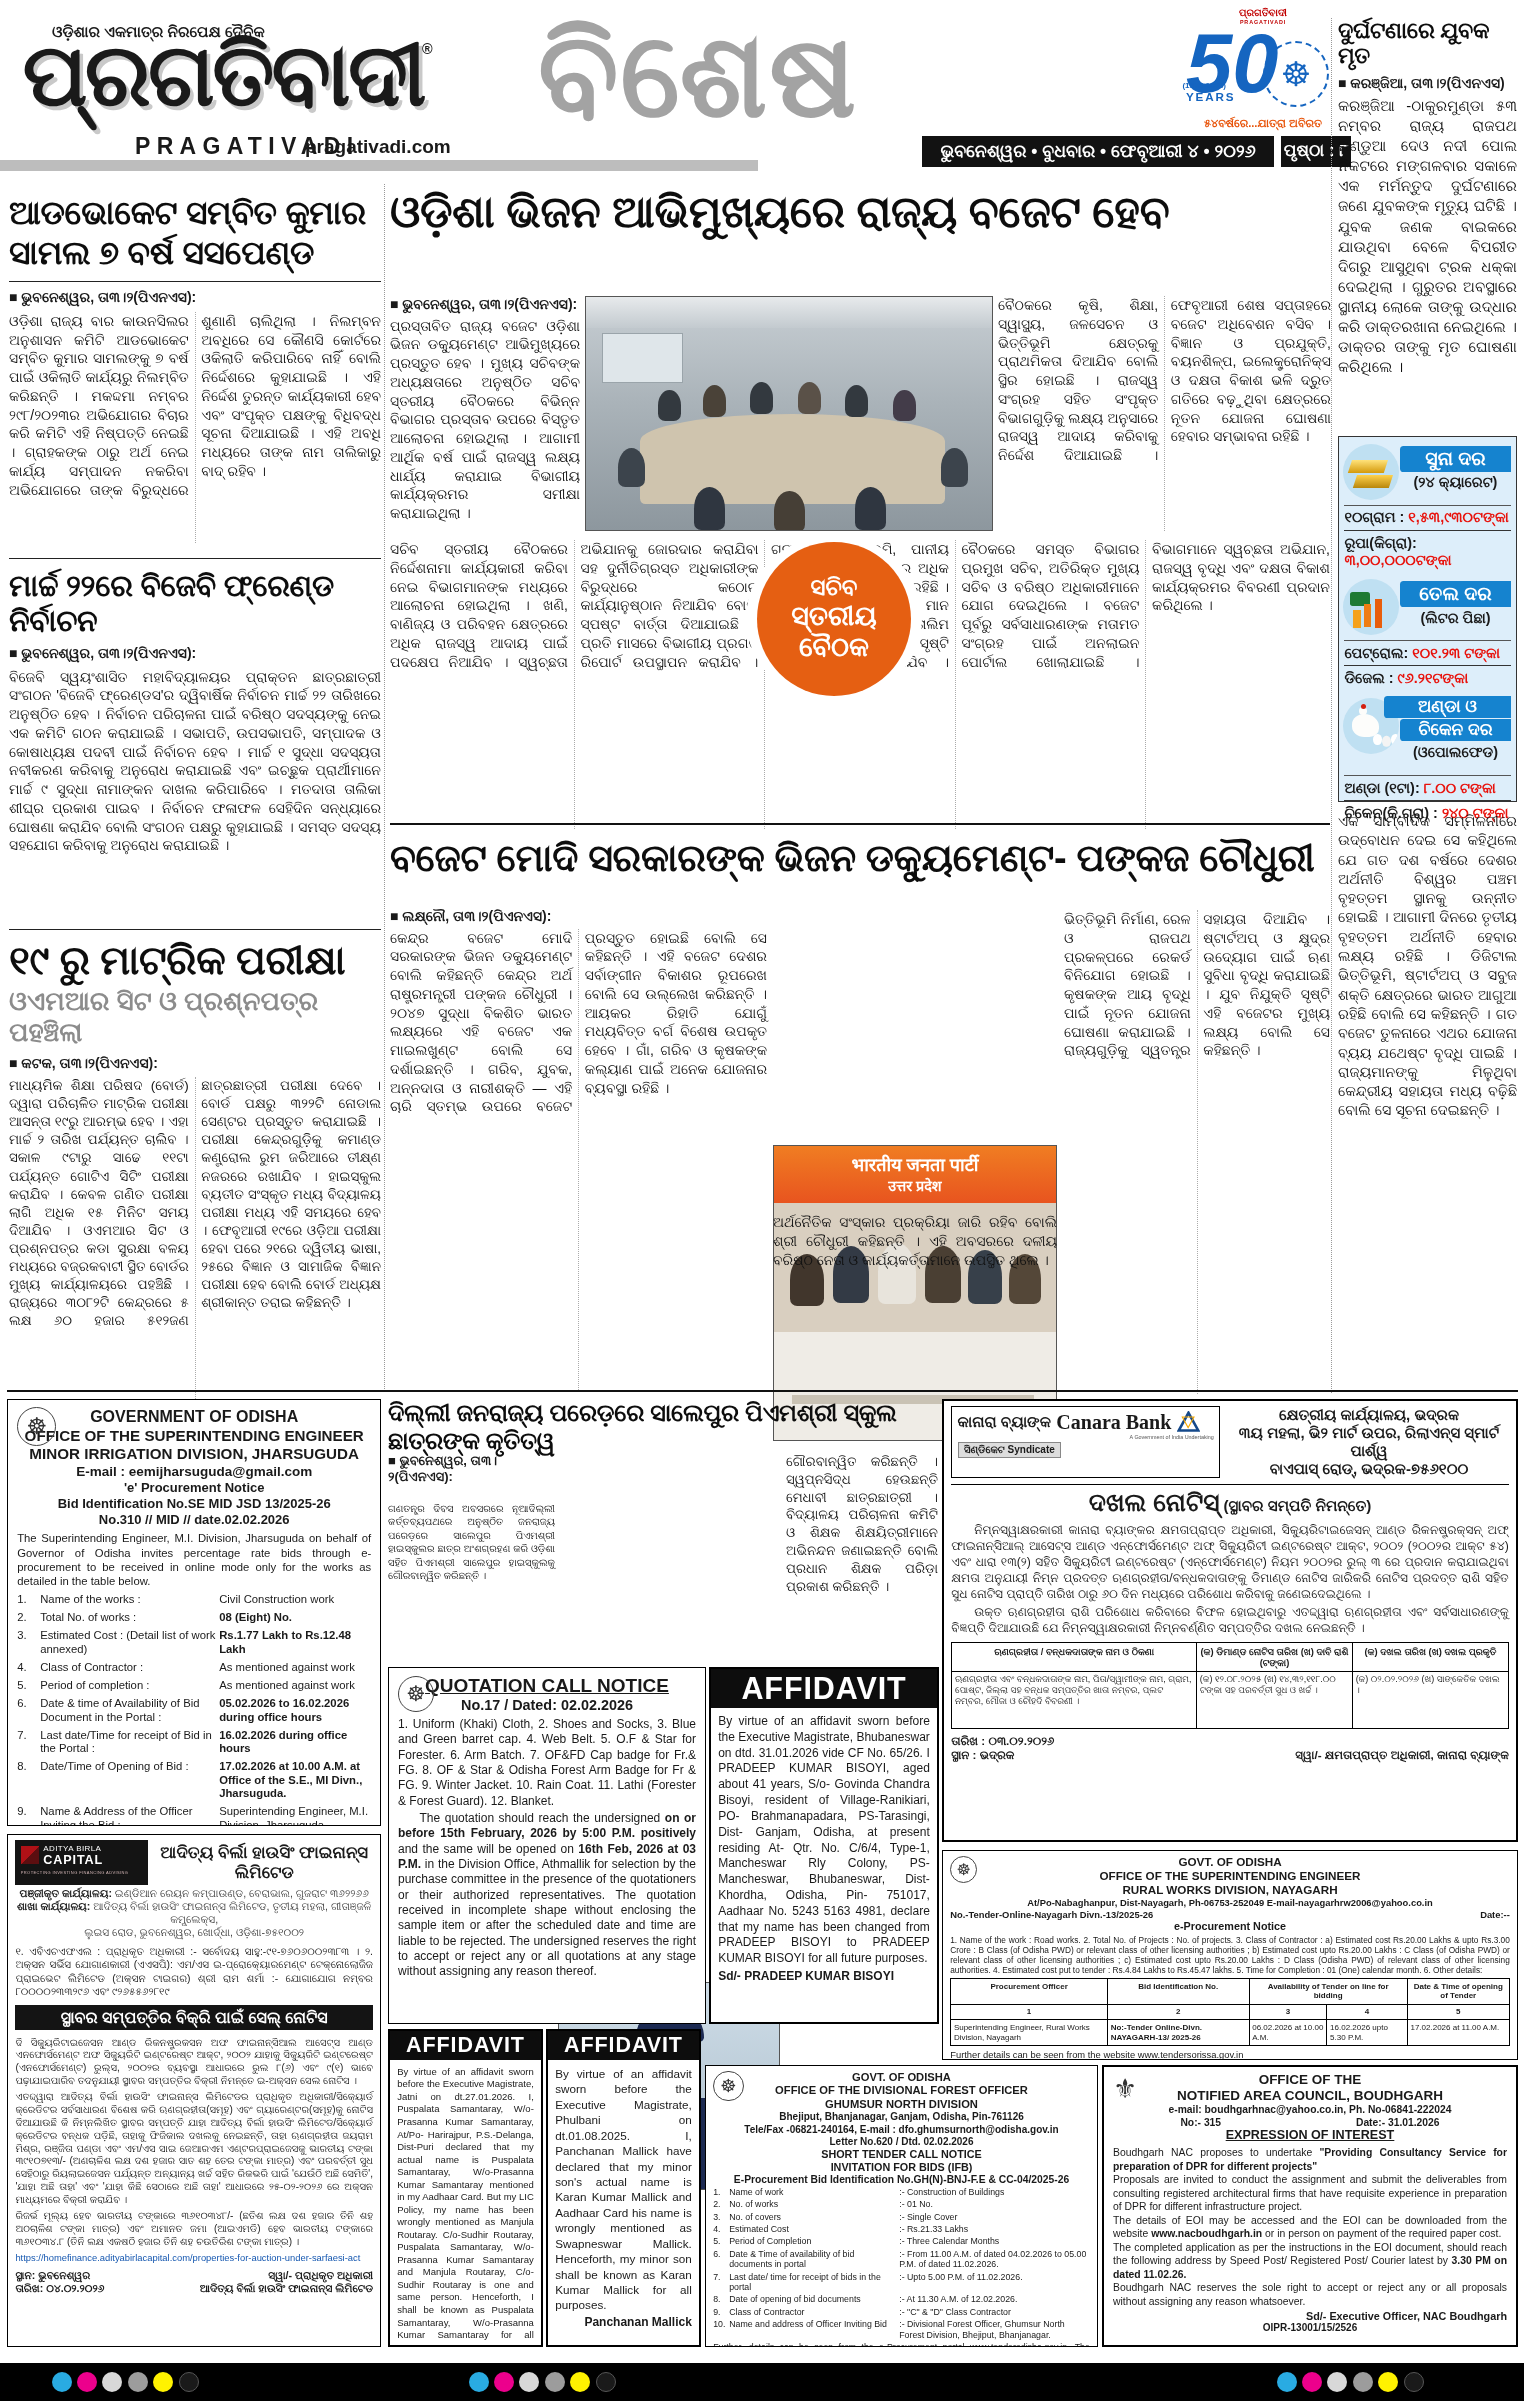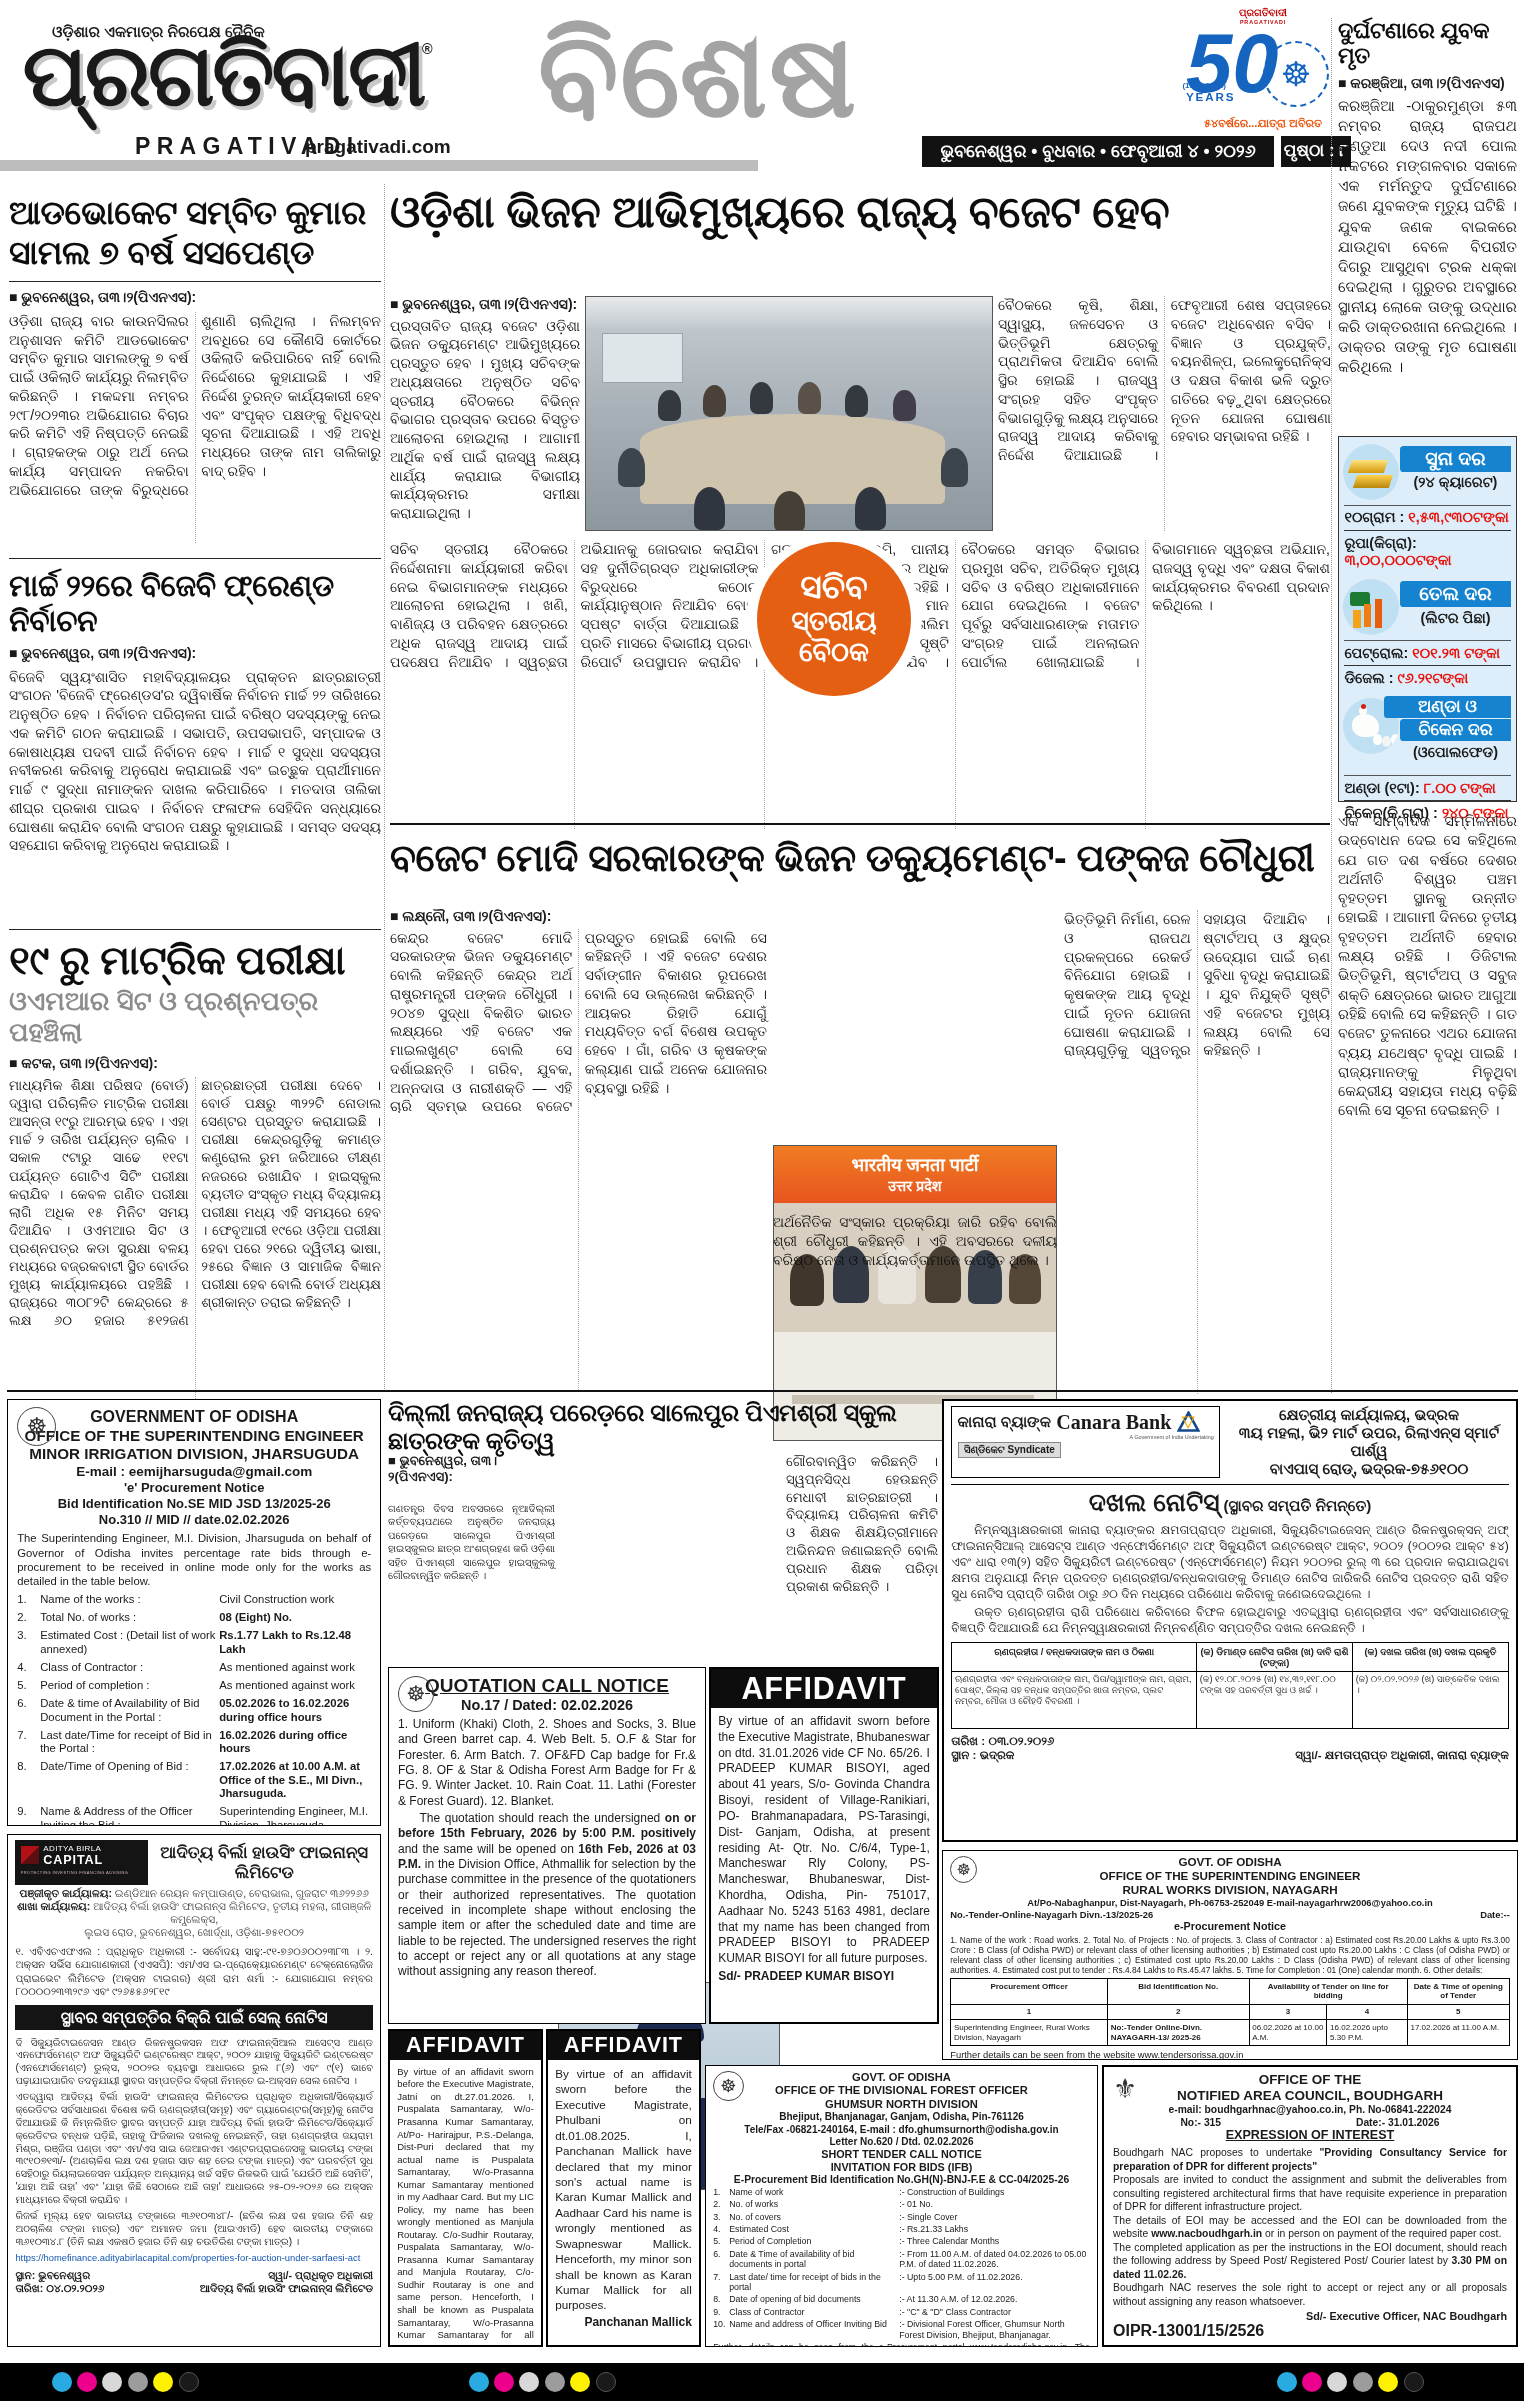--- a/index.html
+++ b/index.html
@@ -116,21 +116,21 @@
     <div class="sil" style="left:188px;top:194px;width:30.5px;height:41px;background:#463f36"></div>
     <div class="sil" style="left:269px;top:190px;width:30.5px;height:43px;background:#2f3640"></div>
   </div>
 
   <div class="a bodytext jus cols2" style="left:998px;top:296px;width:333px;height:235px">ବୈଠକରେ କୃଷି, ଶିକ୍ଷା, ସ୍ୱାସ୍ଥ୍ୟ, ଜଳସେଚନ ଓ ଭିତ୍ତିଭୂମି କ୍ଷେତ୍ରକୁ ପ୍ରାଥମିକତା ଦିଆଯିବ ବୋଲି ସ୍ଥିର ହୋଇଛି । ରାଜସ୍ୱ ସଂଗ୍ରହ ସହିତ ସଂପୃକ୍ତ ବିଭାଗଗୁଡ଼ିକୁ ଲକ୍ଷ୍ୟ ଅନୁସାରେ ରାଜସ୍ୱ ଆଦାୟ କରିବାକୁ ନିର୍ଦ୍ଦେଶ ଦିଆଯାଇଛି । ଫେବୃଆରୀ ଶେଷ ସପ୍ତାହରେ ବଜେଟ ଅଧିବେଶନ ବସିବ । ବିଜ୍ଞାନ ଓ ପ୍ରଯୁକ୍ତି, ବୟନଶିଳ୍ପ, ଇଲେକ୍ଟ୍ରୋନିକ୍ସ ଓ ଦକ୍ଷତା ବିକାଶ ଭଳି ଦ୍ରୁତ ଗତିରେ ବଢ଼ୁଥିବା କ୍ଷେତ୍ରରେ ନୂତନ ଯୋଜନା ଘୋଷଣା ହେବାର ସମ୍ଭାବନା ରହିଛି ।</div>
 
   <div class="a bodytext jus cols5" style="left:390px;top:540px;width:940px;height:289px">ସଚିବ ସ୍ତରୀୟ ବୈଠକରେ ନିର୍ଦ୍ଦେଶନାମା କାର୍ଯ୍ୟକାରୀ କରିବା ନେଇ ବିଭାଗମାନଙ୍କ ମଧ୍ୟରେ ଆଲୋଚନା ହୋଇଥିଲା । ଖଣି, ବାଣିଜ୍ୟ ଓ ପରିବହନ କ୍ଷେତ୍ରରେ ଅଧିକ ରାଜସ୍ୱ ଆଦାୟ ପାଇଁ ପଦକ୍ଷେପ ନିଆଯିବ । ସ୍ୱଚ୍ଛତା ଅଭିଯାନକୁ ଜୋରଦାର କରାଯିବା ସହ ଦୁର୍ନୀତିଗ୍ରସ୍ତ ଅଧିକାରୀଙ୍କ ବିରୁଦ୍ଧରେ କଠୋର କାର୍ଯ୍ୟାନୁଷ୍ଠାନ ନିଆଯିବ ବୋଲି ସ୍ପଷ୍ଟ ବାର୍ତ୍ତା ଦିଆଯାଇଛି । ପ୍ରତି ମାସରେ ବିଭାଗୀୟ ପ୍ରଗତି ରିପୋର୍ଟ ଉପସ୍ଥାପନ କରାଯିବ । ଗ୍ରାମାଞ୍ଚଳ ଭିତ୍ତିଭୂମି, ପାନୀୟ ଜଳ ଓ ସ୍ୱାସ୍ଥ୍ୟ ସେବାରେ ଅଧିକ ବିନିଯୋଗ ପାଇଁ ପ୍ରସ୍ତାବ ରହିଛି । ଶିକ୍ଷା କ୍ଷେତ୍ରରେ ଗୁଣାତ୍ମକ ମାନ ବୃଦ୍ଧି, ଯୁବ ଦକ୍ଷତା ବିକାଶ ତାଲିମ ଏବଂ ନିଯୁକ୍ତି ସୁଯୋଗ ସୃଷ୍ଟି ଉପରେ ଗୁରୁତ୍ୱ ଦିଆଯିବ । ବୈଠକରେ ସମସ୍ତ ବିଭାଗର ପ୍ରମୁଖ ସଚିବ, ଅତିରିକ୍ତ ମୁଖ୍ୟ ସଚିବ ଓ ବରିଷ୍ଠ ଅଧିକାରୀମାନେ ଯୋଗ ଦେଇଥିଲେ । ବଜେଟ ପୂର୍ବରୁ ସର୍ବସାଧାରଣଙ୍କ ମତାମତ ସଂଗ୍ରହ ପାଇଁ ଅନଲାଇନ ପୋର୍ଟାଲ ଖୋଲାଯାଇଛି । ବିଭାଗମାନେ ସ୍ୱଚ୍ଛତା ଅଭିଯାନ, ରାଜସ୍ୱ ବୃଦ୍ଧି ଏବଂ ଦକ୍ଷତା ବିକାଶ କାର୍ଯ୍ୟକ୍ରମର ବିବରଣୀ ପ୍ରଦାନ କରିଥିଲେ ।</div>
 
   <div class="a" style="left:746px;top:535px;width:176px;height:167px;background:#fff;border-radius:50%;display:flex;align-items:center;justify-content:center">
     <div style="width:154px;height:154px;background:#e55f12;border-radius:50%;display:flex;flex-direction:column;align-items:center;justify-content:center;color:#fff;font-weight:900;line-height:1.15">
-      <span style="font-size:33px">ସଚିବ</span>
+      <span style="font-size:23px">ସଚିବ</span>
       <span style="font-size:27px">ସ୍ତରୀୟ</span>
       <span style="font-size:27px">ବୈଠକ</span>
     </div>
   </div>
 
   <div class="a" style="left:1338px;top:436px;width:179px;height:366px;background:#ddeefa;border:1.8px solid #333;padding:5.4px">
 
     <div style="position:relative;height:57px">
       <div style="position:absolute;left:-1.8px;top:1.8px;width:56px;height:56px;border-radius:50%;background:#bfe0f2;overflow:hidden">
         <div style="position:absolute;left:7.2px;top:16px;width:36px;height:12.6px;background:linear-gradient(#ffe27a,#d49a0b);transform:skewX(-18deg)"></div>
@@ -514,21 +514,21 @@
         <span>Date:- 31.01.2026</span>
       </div>
       <div class="notice-hd" style="font-size:12.6px;text-decoration:underline">EXPRESSION OF INTEREST</div>
     </div>
     <div class="jus" style="font-size:10.4px;line-height:1.3;margin-top:2.7px"><span>Boudhgarh NAC proposes to undertake </span><span class="b">"Providing Consultancy Service  for preparation of DPR for different projects"</span></div>
     <div class="jus" style="font-size:10.4px;line-height:1.3">Proposals are invited to conduct the assignment and submit the deliverables from consulting registered architectural firms that have requisite experience in preparation of DPR for different infrastructure project.</div>
     <div class="jus" style="font-size:10.4px;line-height:1.3"><span>The details of EOI may be accessed and the EOI can be downloaded from the website </span><span class="b">www.nacboudhgarh.in</span><span> or in person on payment of the required paper cost.</span></div>
     <div class="jus" style="font-size:10.4px;line-height:1.3"><span>The completed application as per the instructions in the EOI document, should reach the following address by Speed Post/ Registered Post/ Courier latest by </span><span class="b">3.30 PM on dated 11.02.26.</span></div>
     <div class="jus" style="font-size:10.4px;line-height:1.3">Boudhgarh NAC reserves the sole right to accept or reject any or all proposals without assigning any reason whatsoever.</div>
     <div class="b" style="font-size:10.8px;text-align:right;margin-top:1.8px">Sd/- Executive Officer, NAC Boudhgarh</div>
-    <div class="oipr" style="font-size:16px;text-align:left">OIPR-13001/15/2526</div>
+    <div class="oipr" style="font-size:10px;text-align:center">OIPR-13001/15/2526</div>
   </div>
 
   <div class="a" style="left:0;top:2363px;width:1525px;height:39px;background:#000">
     <div style="position:absolute;left:49px;top:9px">
       <span class="dot" style="background:#29abe2"></span><span class="dot" style="background:#ec008c"></span><span class="dot" style="background:#d8d8d8"></span><span class="dot" style="background:#9c9c9c"></span><span class="dot" style="background:#fff200"></span><span class="dot" style="background:#1a1a1a;border:0.9px solid #555"></span>
     </div>
     <div style="position:absolute;left:466px;top:9px">
       <span class="dot" style="background:#29abe2"></span><span class="dot" style="background:#ec008c"></span><span class="dot" style="background:#d8d8d8"></span><span class="dot" style="background:#9c9c9c"></span><span class="dot" style="background:#fff200"></span><span class="dot" style="background:#1a1a1a;border:0.9px solid #555"></span>
     </div>
     <div style="position:absolute;left:1274px;top:9px">

